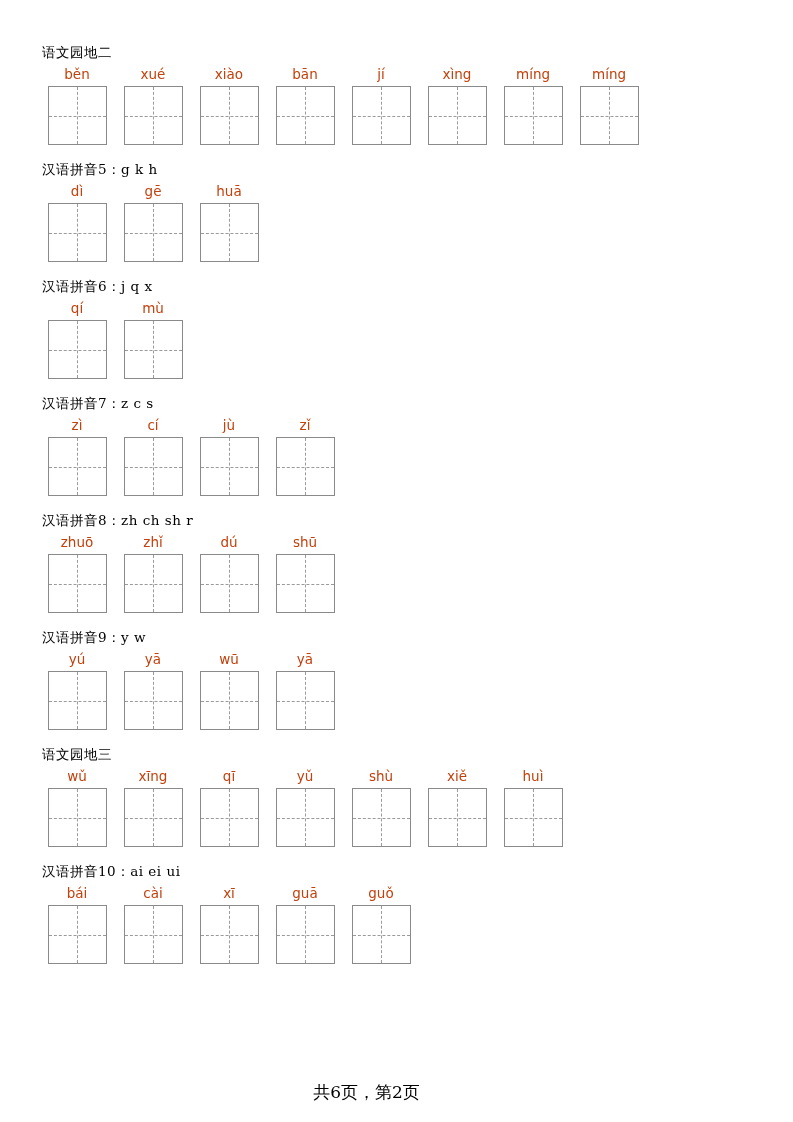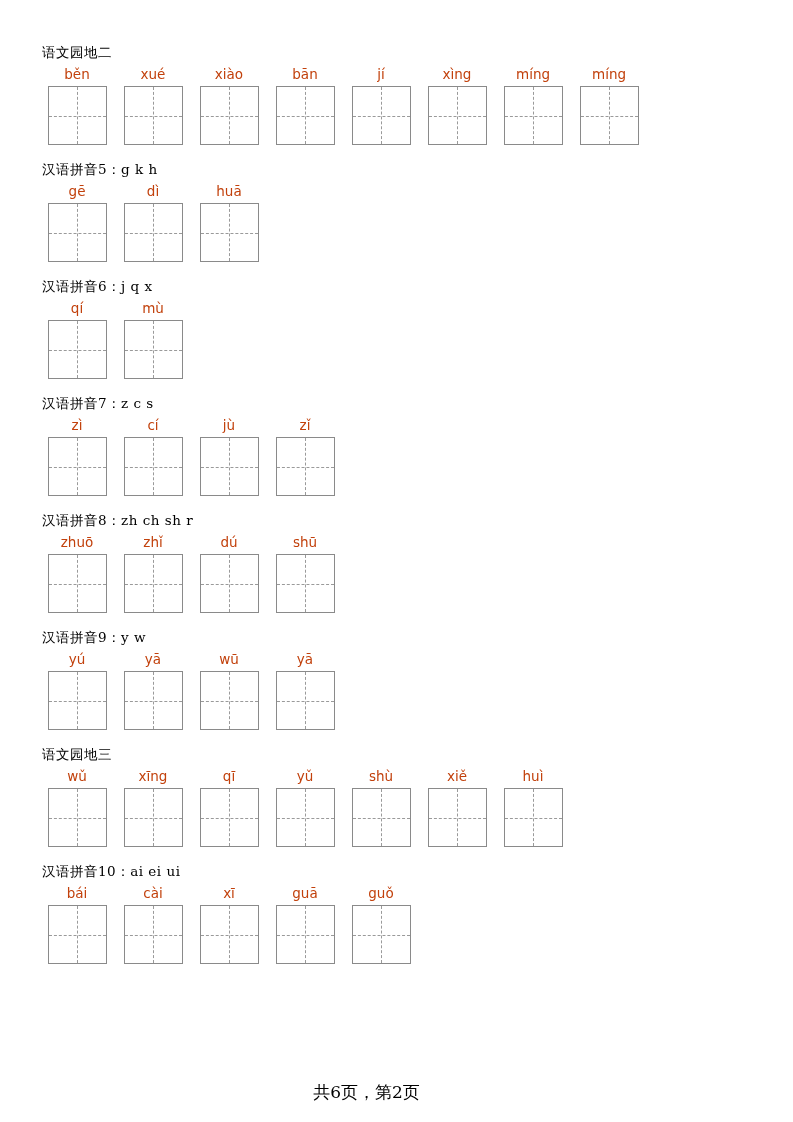--- a/index.html
+++ b/index.html
@@ -162,28 +162,28 @@
             <div class="hline"></div>
           </div>
       </div>
     </div>
   </div>
 
   <div class="section">
     <div class="section-title">汉语拼音5：g k h</div>
     <div class="row">
       <div class="cellwrap">
+        <div class="pinyin">dì</div>
+        <div class="tzg">
+            <div class="vline"></div>
+            <div class="hline"></div>
+          </div>
+      </div>
+      <div class="cellwrap">
         <div class="pinyin">gē</div>
-        <div class="tzg">
-            <div class="vline"></div>
-            <div class="hline"></div>
-          </div>
-      </div>
-      <div class="cellwrap">
-        <div class="pinyin">dì</div>
         <div class="tzg">
             <div class="vline"></div>
             <div class="hline"></div>
           </div>
       </div>
       <div class="cellwrap">
         <div class="pinyin">huā</div>
         <div class="tzg">
             <div class="vline"></div>
             <div class="hline"></div>

